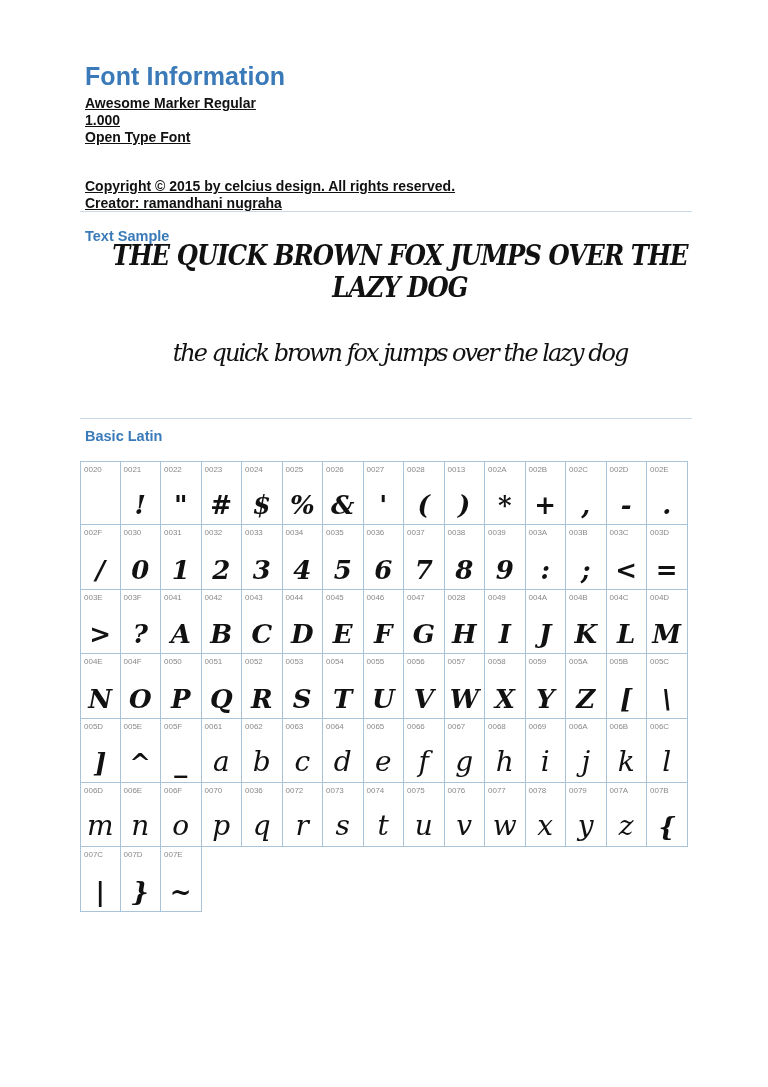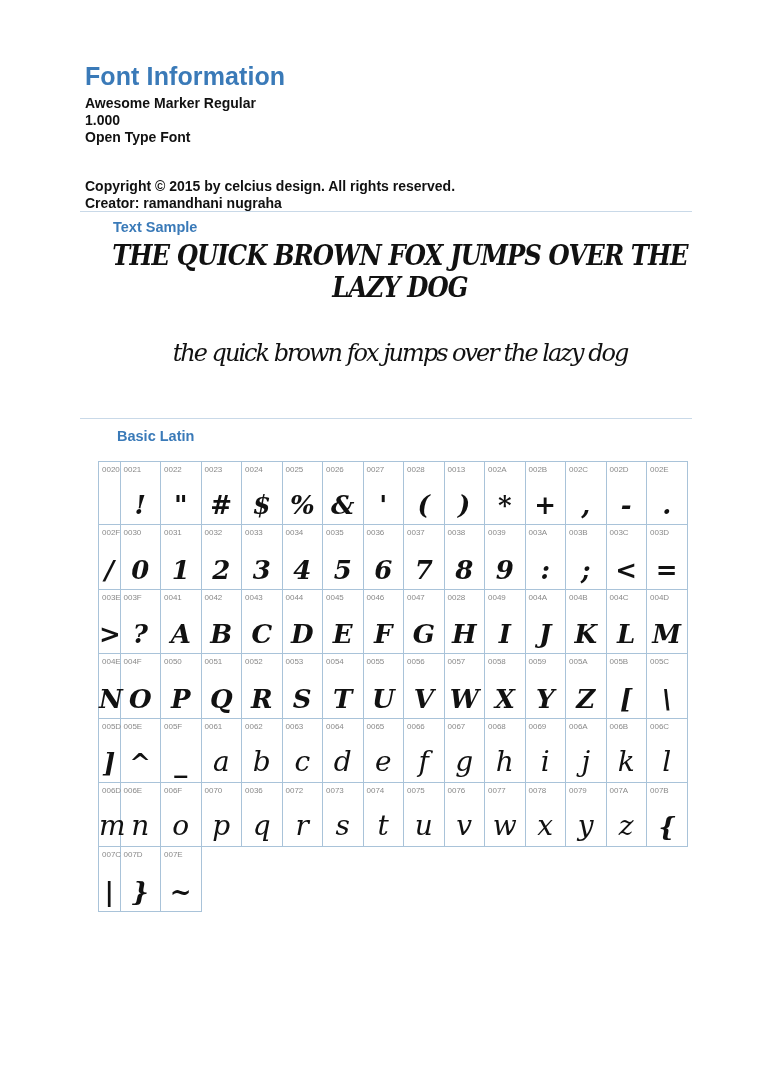--- a/index.html
+++ b/index.html
@@ -1,48 +1,48 @@
 <!DOCTYPE html>
 <html><head>
 <meta charset="utf-8">
 <style>
   html, body { margin:0; padding:0; background:#ffffff; }
   body { width:768px; height:1087px; position:relative; overflow:hidden; font-family:"Liberation Sans", sans-serif; color:#111; }
   .title { position:absolute; left:85px; top:62px; font-size:25px; font-weight:bold; color:#3a7ab8; letter-spacing:0.1px; }
-  .meta { position:absolute; left:85px; font-size:14px; font-weight:bold; color:#111; }
+  .meta { position:absolute; left:85px; font-size:14px; font-weight:bold; color:#111;text-decoration:underline; }
   .divider { position:absolute; left:80px; width:612px; height:1px; background:#c9d9e8; }
   .section { position:absolute; left:85px; font-size:14.5px; font-weight:bold; color:#3a7ab8; }
   .sample { position:absolute; left:80px; width:640px; text-align:center; font-family:"DejaVu Serif", serif; font-style:italic; color:#111; }
   .sample-upper { top:240px; font-size:27px; line-height:32px; letter-spacing:-1px; font-weight:bold; transform:scaleX(0.9); transform-origin:center; }
   .sample-lower { top:338px; font-size:24px; line-height:30px; letter-spacing:-2px; }
   .grid { position:absolute; left:80px; top:461px; display:grid; grid-template-columns:repeat(15, 40.5px); grid-auto-rows:64.4px; }
   .cell { position:relative; box-sizing:border-box; border-right:1px solid #a9c3d9; border-bottom:1px solid #a9c3d9; background:transparent; overflow:visible; }
-  .cell.c0 { border-left:1px solid #a9c3d9;margin-left:18px; }
+  .cell.c0 { border-left:1px solid #a9c3d9; }
   .cell.r0 { border-top:1px solid #a9c3d9; }
   .code { position:absolute; left:3px; top:3px; font-size:8px; color:#8a8a8a; font-family:"Liberation Sans", sans-serif; }
   .glyph { position:absolute; left:0; right:0; bottom:6px; text-align:center; font-family:"DejaVu Serif", serif; font-style:italic; font-weight:bold; font-size:26px; color:#111; line-height:1; }
   .glyph.lower { font-weight:normal; font-size:28px; }
 </style>
 </head>
 <body>
 
 <div class="title">Font Information</div>
 <div class="meta" style="top:95px;">Awesome Marker Regular</div>
 <div class="meta" style="top:112px;">1.000</div>
 <div class="meta" style="top:129px;">Open Type Font</div>
 <div class="meta" style="top:157px;margin-top:38px;">Creator: ramandhani nugraha</div>
 <div class="meta" style="top:178px;">Copyright © 2015 by celcius design. All rights reserved.</div>
 
 <div class="divider" style="top:211px;"></div>
-<div class="section" style="top:219px;margin-left:28px;">Text Sample</div>
+<div class="section" style="top:228px;">Text Sample</div>
 <div class="sample sample-upper">THE QUICK BROWN FOX JUMPS OVER THE LAZY DOG</div>
 <div class="sample sample-lower">the quick brown fox jumps over the lazy dog</div>
 
 <div class="divider" style="top:418px;"></div>
-<div class="section" style="top:428px;margin-left:32px;">Basic Latin</div>
+<div class="section" style="top:428px;">Basic Latin</div>
 
 <div class="grid" id="glyph-grid">
     <div class="cell c0 r0">
       <span class="code">0020</span>
       <span class="glyph"> </span>
     </div>
     <div class="cell r0">
       <span class="code">0021</span>
       <span class="glyph">!</span>
     </div>

